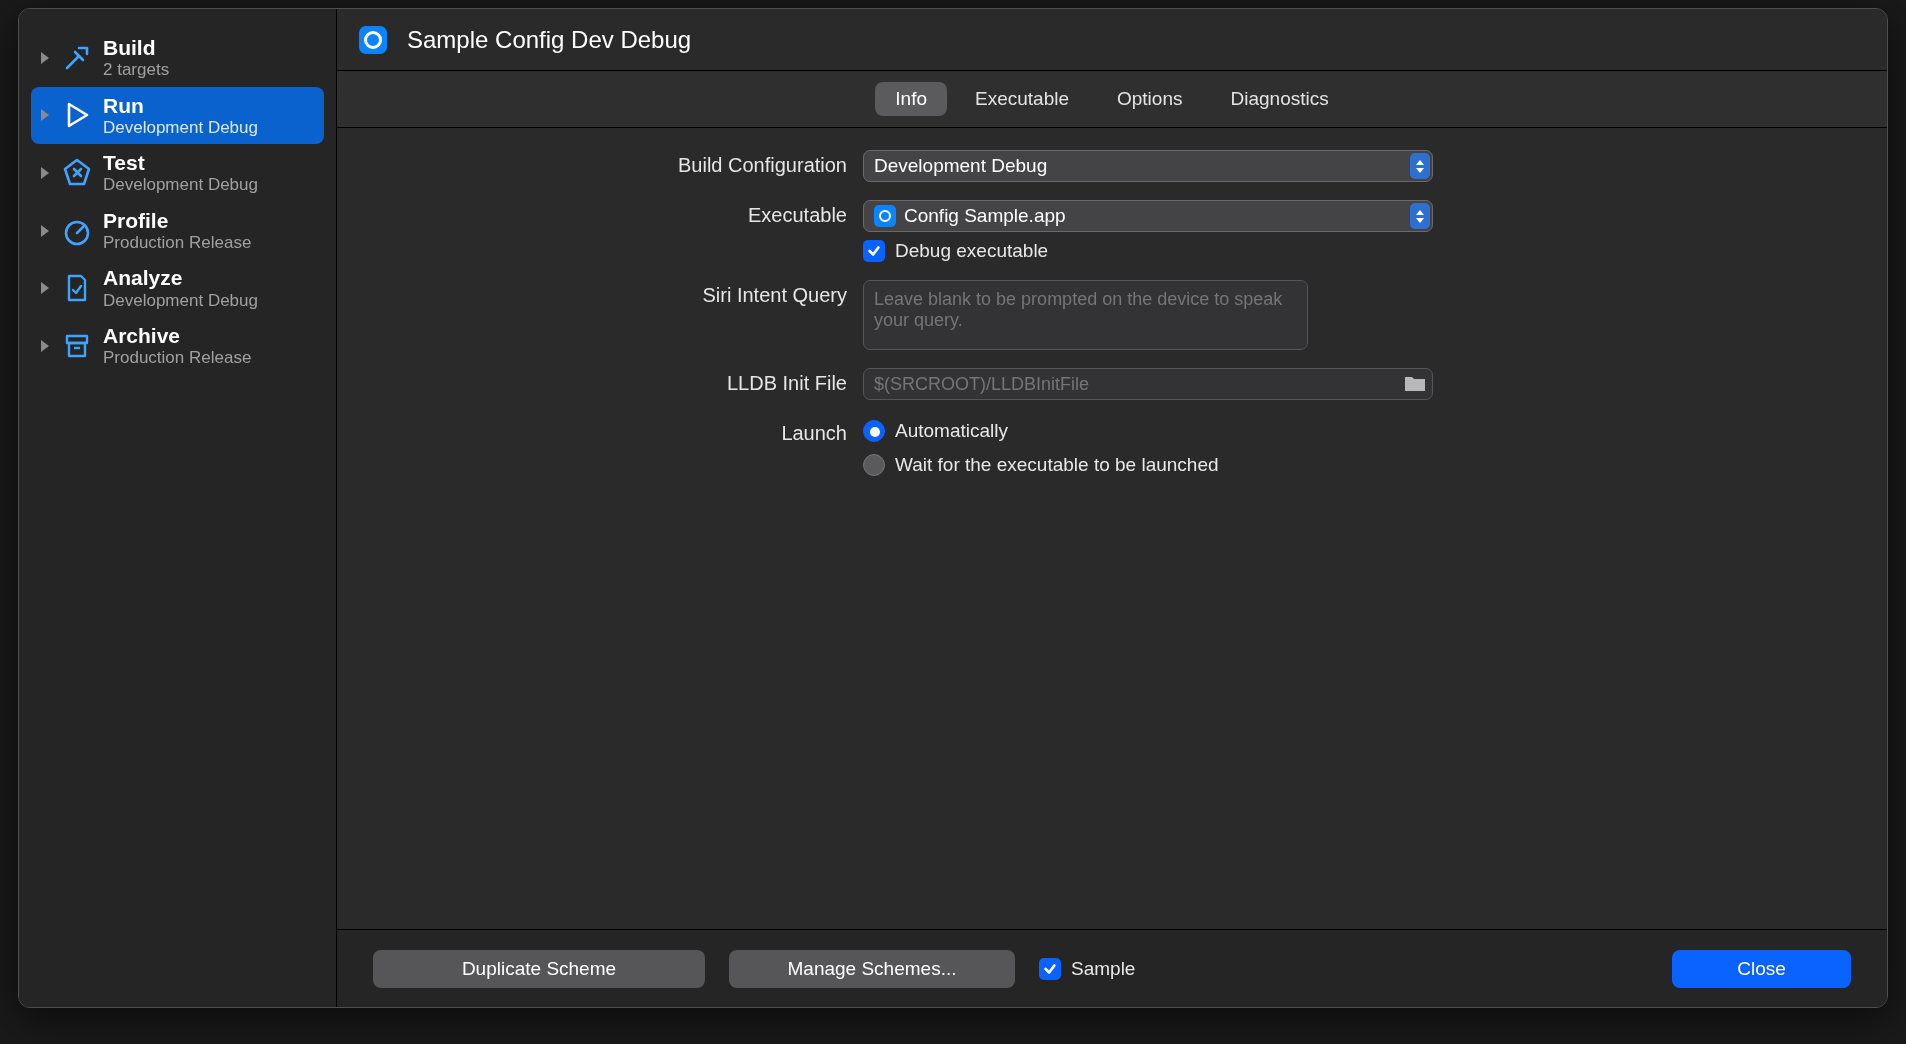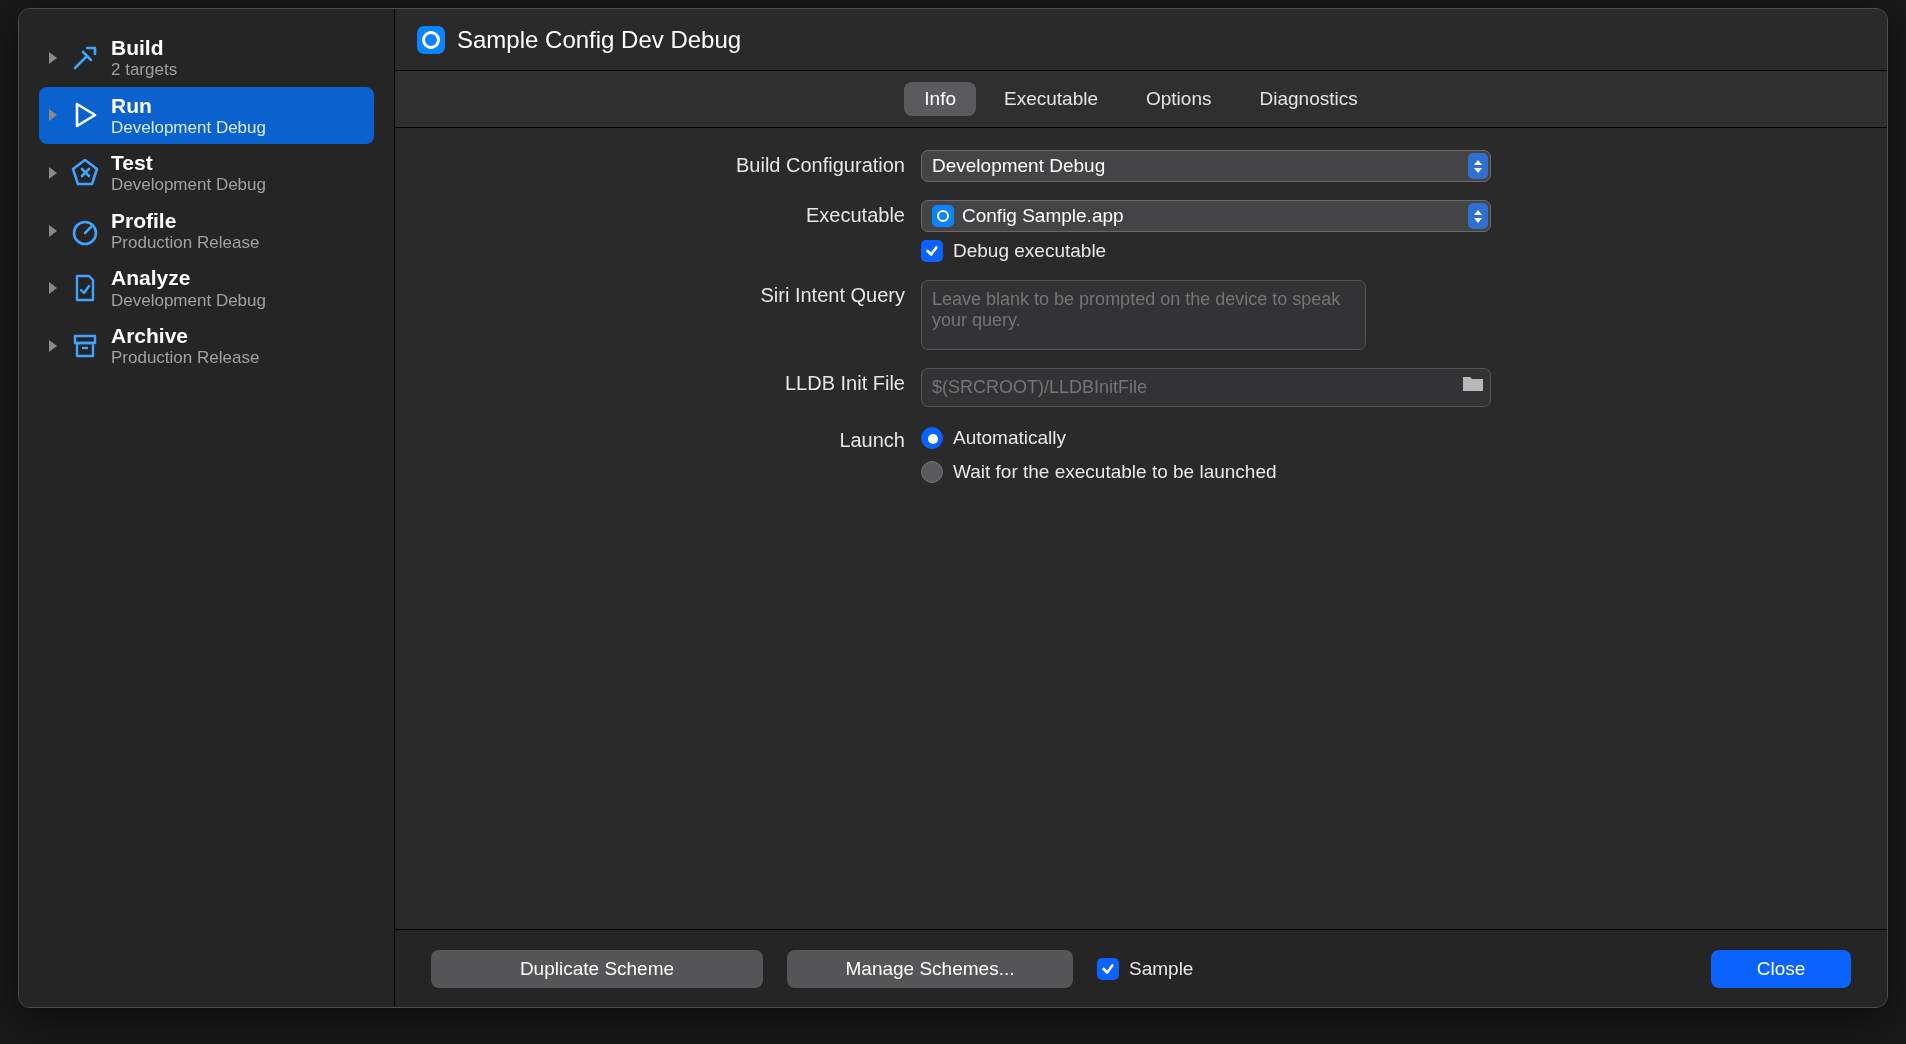--- a/index.html
+++ b/index.html
@@ -22,24 +22,24 @@
     background: #252525;
     border: 1px solid #4e4e4e;
     border-radius: 12px;
     display: flex;
     flex-direction: column;
     overflow: hidden;
     box-shadow: 0 10px 40px rgba(0,0,0,0.6);
   }
   .sheet-body { flex: 1; display: flex; min-height: 0; }
   .sidebar {
-    width: 376px;
+    width: 318px;
     background: #252525;
     border-right: 1px solid #000;
-    padding: 20px 20px;
+    padding: 20px 12px;
   }
   .s-item {
     display: flex;
     align-items: center;
     padding: 6px 8px;
     border-radius: 8px;
     cursor: pointer;
     gap: 8px;
   }
   .s-item.selected { background: #0a62cf; }
@@ -54,21 +54,21 @@
   }
   .s-icon {
     width: 36px; height: 36px; display: flex; align-items: center; justify-content: center;
   }
   .s-icon svg { width: 32px; height: 32px; }
   .s-text { display: flex; flex-direction: column; line-height: 1.2; }
   .s-title { font-weight: 600; font-size: 21px; color: #fff; }
   .s-sub { font-size: 17px; color: #a0a0a0; }
   .main { flex: 1; display: flex; flex-direction: column; background: #2a2a2a; min-width: 0; }
   .titlebar {
-    height: 62px; display: flex; align-items: center; gap: 12px;
+    height: 62px; display: flex; align-items: center; gap: 20px;
     padding: 0 22px; border-bottom: 1px solid #000;
   }
   .app-target-icon {
     width: 28px; height: 28px; border-radius: 7px;
     background: #0d84ff; display: flex; align-items: center; justify-content: center;
   }
   .app-target-icon .ring {
     width: 18px; height: 18px; border: 3px solid #fff; border-radius: 50%;
   }
   .title-text { font-size: 24px; color: #fff; font-weight: 500; }
@@ -118,21 +118,21 @@
   }
   .checkbox svg { width: 14px; height: 14px; }
   .textarea {
     background: #333335; border: 0.5px solid #555; border-radius: 7px;
     height: 70px; padding: 8px 10px; font-size: 18px; color: #8b8b8b;
     resize: none; outline: none; font-family: inherit;
   }
   .textfield-wrap { position: relative; }
   .textfield {
     width: 100%; background: #333335; border: 0.5px solid #555; border-radius: 7px;
-    height: 39px; padding: 0 34px 0 10px; font-size: 18px; color: #8b8b8b;
+    height: 32px; padding: 0 34px 0 10px; font-size: 18px; color: #8b8b8b;
     outline: none; font-family: inherit;
   }
   .folder-btn {
     position: absolute; right: 6px; top: 4px; width: 24px; height: 22px;
     cursor: pointer;
   }
   .folder-btn svg { width: 24px; height: 22px; fill: #b8b8b8; }
   .radio-line { display: flex; align-items: center; gap: 10px; font-size: 19px; padding: 2px 0; }
   .radio {
     width: 22px; height: 22px; border-radius: 50%; background: #5a5a5c;
@@ -341,18 +341,18 @@
         <button class="btn" style="width:286px">Manage Schemes...</button>
         <div class="check-line">
           <span class="checkbox">
             <svg viewBox="0 0 16 16" fill="none" stroke="#fff" stroke-width="3" stroke-linecap="round" stroke-linejoin="round">
                 <path d="M3 8 L7 12 L13 4"></path>
               </svg>
           </span>
           <span>Sample</span>
         </div>
         <div class="footer-spacer"></div>
-        <button class="btn primary" style="width:140px">Close</button>
+        <button class="btn primary" style="width:179px">Close</button>
       </div>
 
     </div>
   </div>
 </div>
 
 </body></html>

